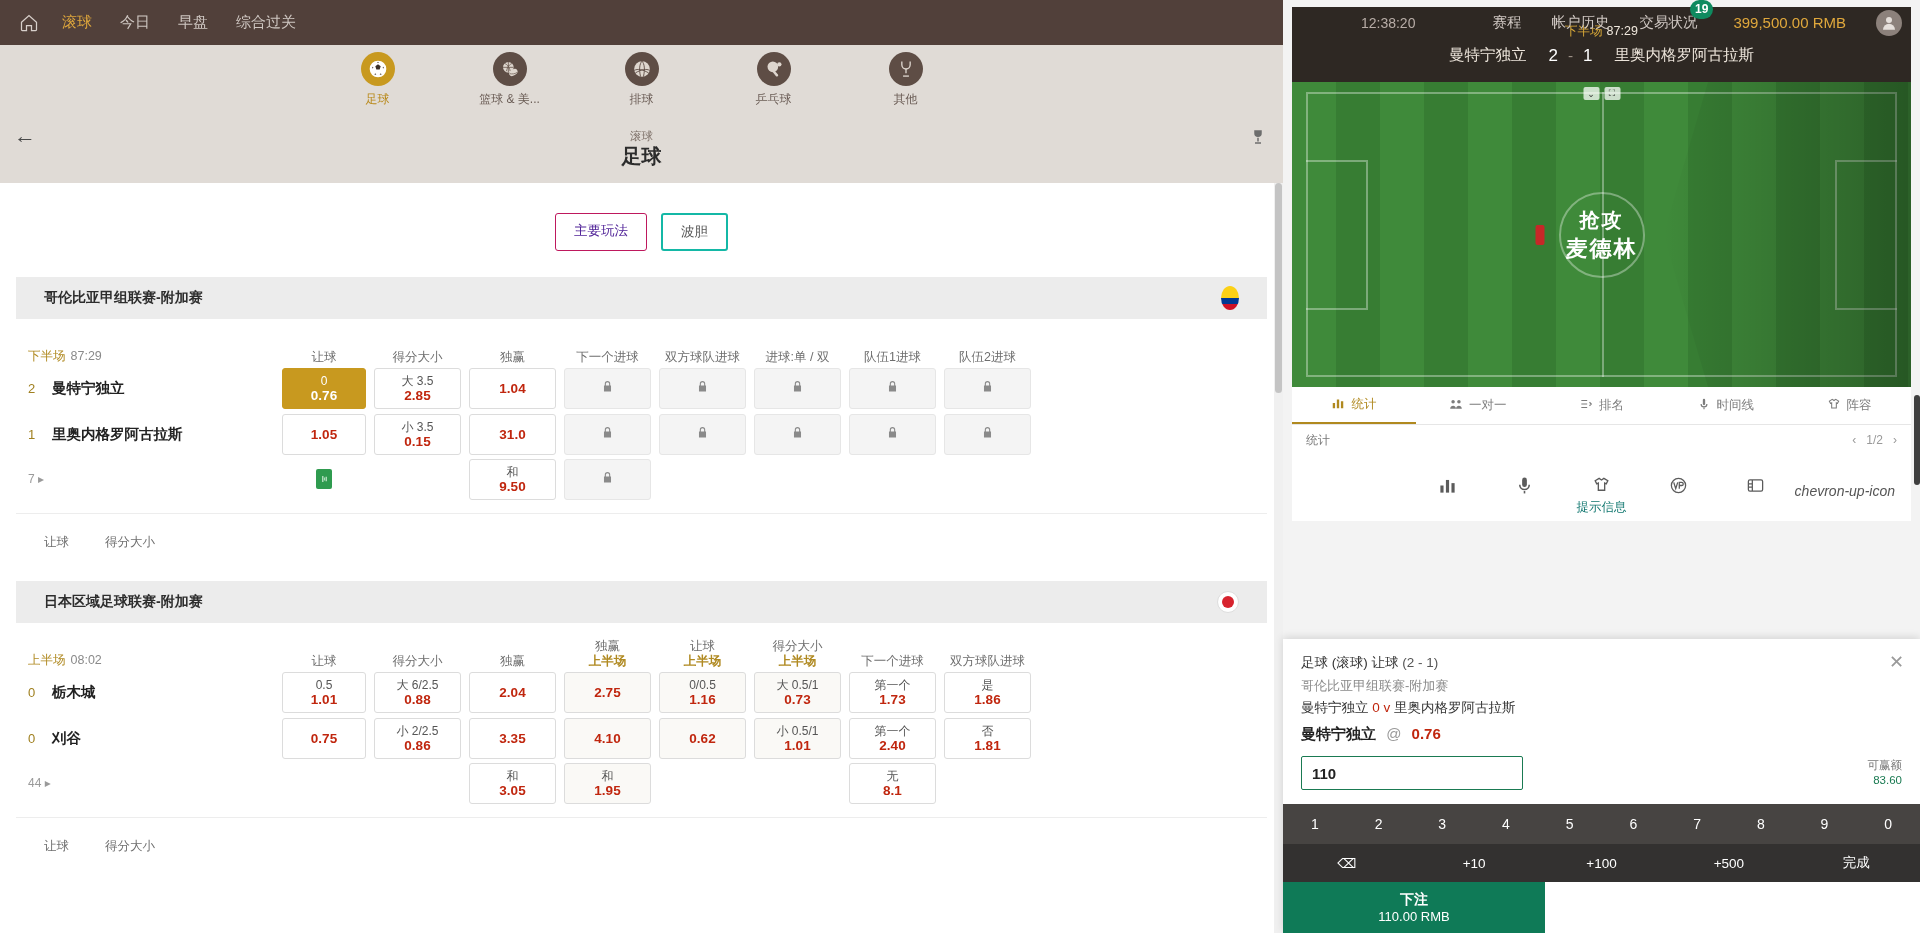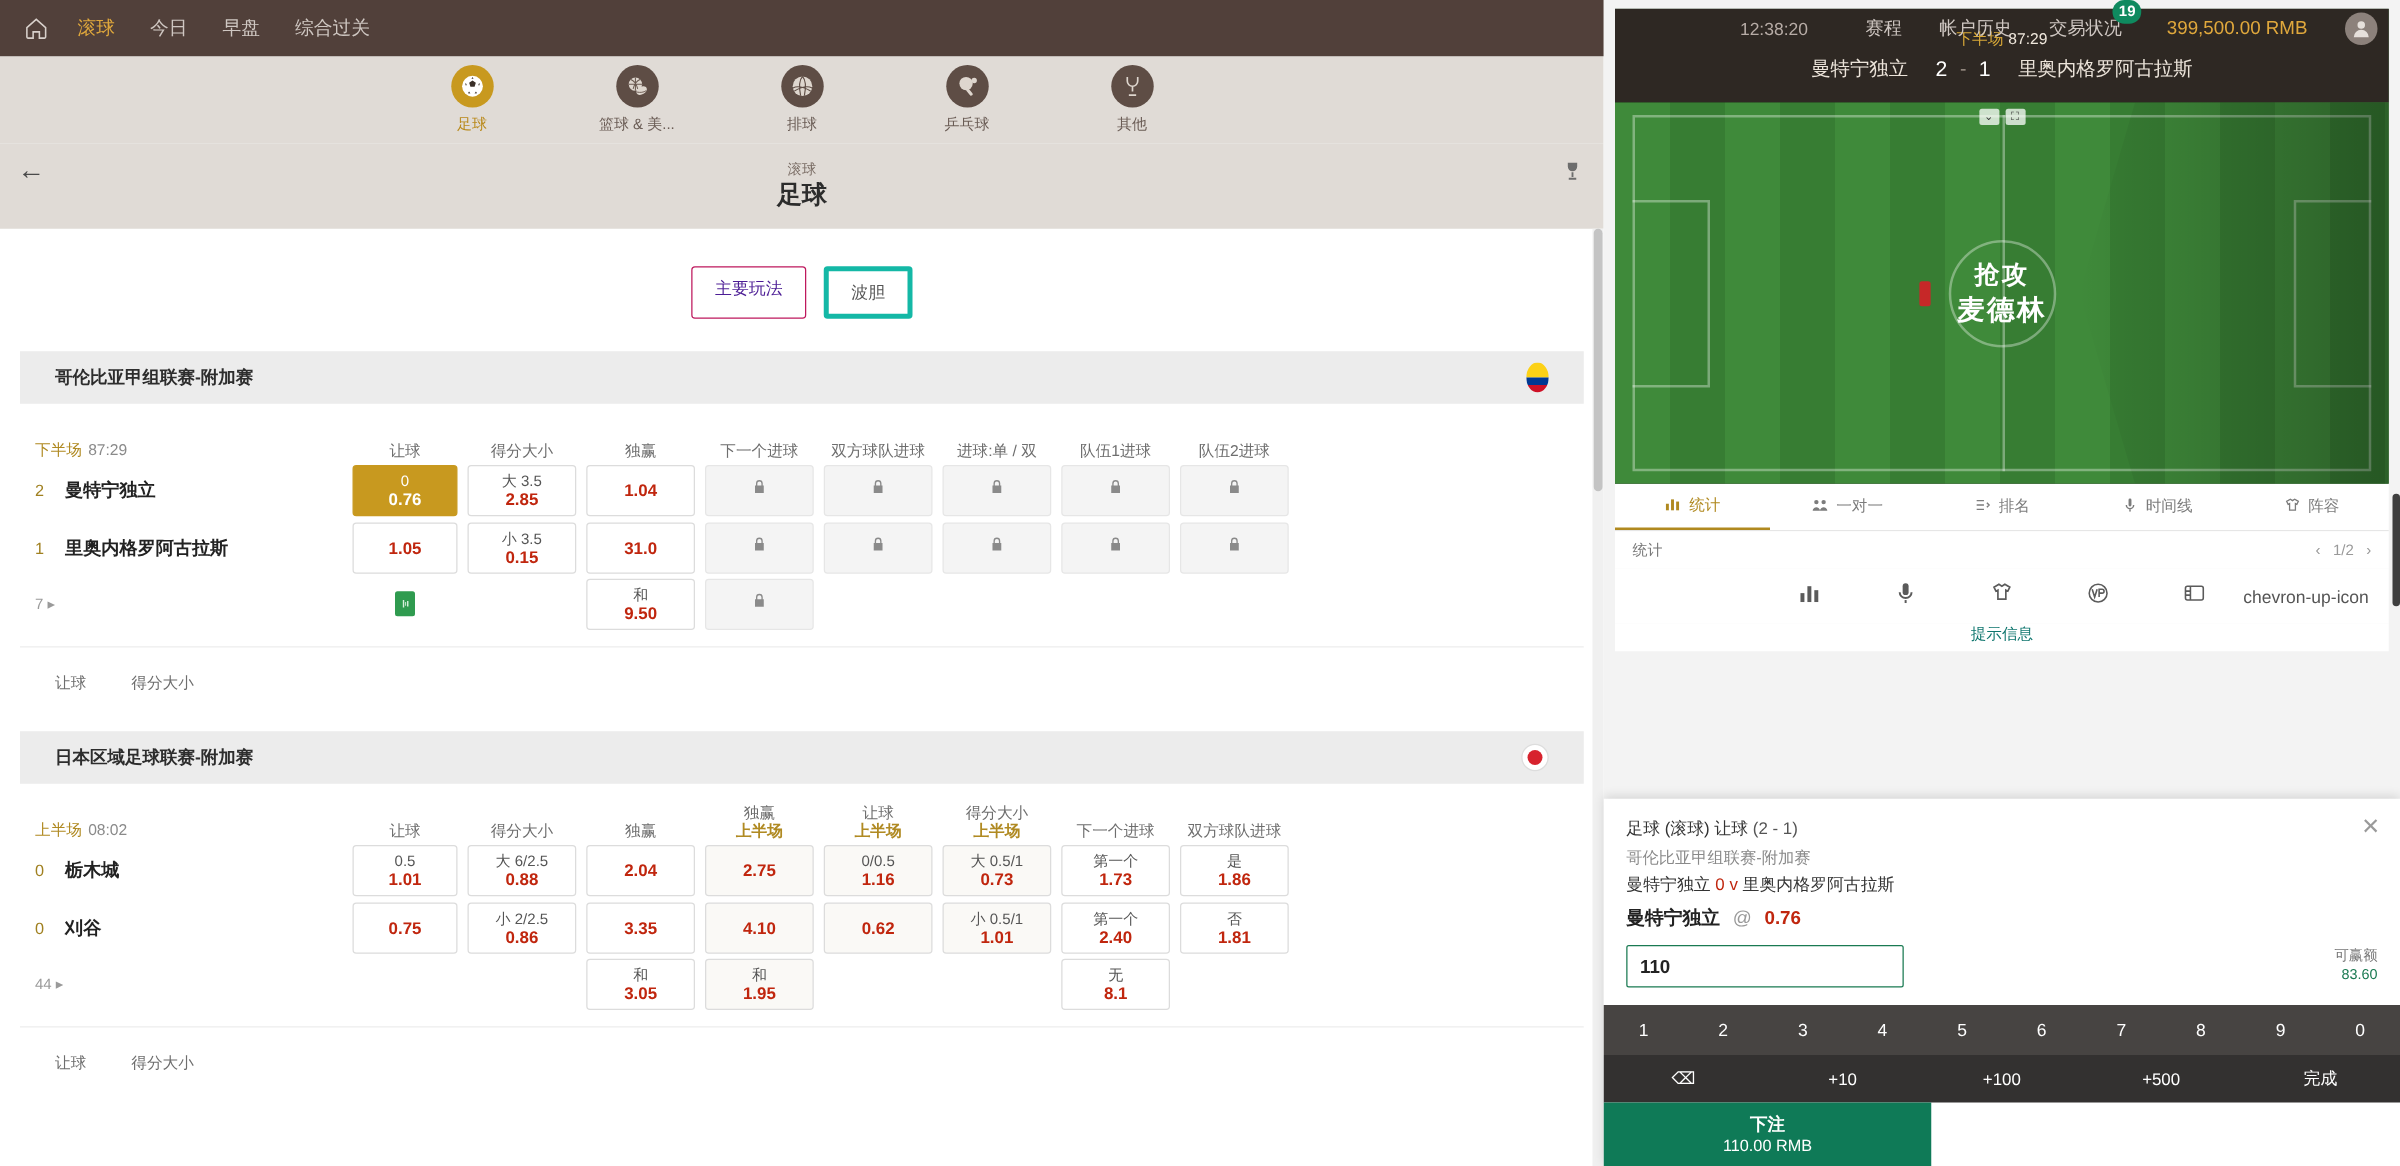--- a/index.html
+++ b/index.html
@@ -21,21 +21,21 @@
   .home-icon { width: 22px; height: 22px; margin-right: 22px; display:flex; align-items:center; justify-content:center; }
   .topnav .navlink { margin-right: 28px; font-size: 15px; color: #cfc7c2; cursor: pointer; }
   .topnav .navlink.active { color: #e0a83c; }
 
   
   .topbar-right {
     position: absolute; top: 0; right: 0; height: 45px; width: 640px;
     display: flex; align-items: center; justify-content: flex-end;
     padding-right: 18px; color: #cfc7c2; font-size: 14.5px; z-index: 20;
   }
-  .topbar-right .clock { color: #b7aca6; margin-right: 16px; font-size: 14px; }
+  .topbar-right .clock { color: #b7aca6; margin-right: 47px; font-size: 14px; }
   .topbar-right .navlink { margin-left: 30px; cursor: pointer; position: relative; }
   .badge {
     position: absolute; top: -13px; right: -16px; background: #0f8a5f; color: #fff;
     border-radius: 10px; min-width: 20px; height: 19px; line-height: 19px;
     font-size: 12px; text-align: center; padding: 0 5px; font-weight: bold;
   }
   .balance { margin-left: 36px; color: #e0a83c; font-size: 15px; }
   .avatar {
     margin-left: 30px; width: 26px; height: 26px; border-radius: 50%;
     background: #8c817b; display: flex; align-items: center; justify-content: center;
@@ -65,21 +65,21 @@
   .title-band .t-sub { font-size: 11.5px; color: #7b6e66; text-align: center; line-height: 14px; }
   .title-band .t-main { font-size: 20px; color: #2c2c2c; font-weight: bold; text-align: center; line-height: 26px; }
 
   
   .filters { display: flex; justify-content: center; gap: 14px; padding: 30px 0 26px; background:#fff; }
   .filter-btn {
     min-width: 66px; padding: 8px 18px; border-radius: 3px; font-size: 13.5px;
     text-align: center; cursor: pointer; background: #fff;
   }
   .filter-btn.active { border: 1px solid #be185d; color: #4c1d95; }
-  .filter-btn.idle { border: 4px solid #14b8a6; color: #555; }
+  .filter-btn.idle { border: 2px solid #14b8a6; color: #555; }
 
   
   .league { }
   .league-head {
     height: 42px; background: #ececec; display: flex; align-items: center;
     padding: 0 28px; justify-content: space-between; margin: 0 16px;
   }
   .league-head .name { font-size: 14px; color: #2d2d2d; font-weight: bold; }
   .flag-co { width: 18px; height: 24px; border-radius: 50%; overflow: hidden; display: flex; flex-direction: column; }
   .flag-co i { display: block; width: 100%; }
@@ -158,21 +158,21 @@
   .attack-marker { position:absolute; left: 40%; top: 50%; transform: translate(-50%,-50%); width: 9px; height: 20px; background:#c62828; border-radius:2px; }
 
   
   .stat-tabs { display: flex; margin: 0 9px; background: #fff; height: 38px; border-bottom: 1px solid #e6e6e6; }
   .stat-tab { flex: 1; display: flex; align-items: center; justify-content: center; gap: 6px;
      font-size: 12.5px; color: #7c7c7c; cursor: pointer; }
   .stat-tab.active { color: #b0891f; border-bottom: 2px solid #b0891f; }
 
   .stat-sub { margin: 0 9px; background:#fff; height: 30px; display:flex; align-items:center; justify-content: space-between; padding: 0 14px; font-size: 12px; color: #777;}
   .pager { display:flex; align-items:center; gap:10px; color:#999; font-size:12px; }
-  .stat-icons { margin: 0 9px; background:#fff; height: 44px; display:flex; align-items:center; justify-content:center; gap: 58px; position:relative; }
+  .stat-icons { margin: 0 9px; background:#fff; height: 44px; display:flex; align-items:flex-end; justify-content:center; gap: 58px; position:relative;font-style:italic; }
   .stat-icons .collapse { position:absolute; right: 16px; color:#555; font-size: 14px; cursor:pointer; }
   .stat-icons .ic { color: #5b5b5b; cursor: pointer; }
   .tip-line { margin: 0 9px; background:#fff; text-align:center; font-size: 12.5px; color: #0f766e; height: 22px; overflow:hidden; }
 
   
   .slip { position: absolute; left: 0; right: 0; bottom: 0; background: #fff; box-shadow: 0 -2px 8px rgba(0,0,0,.12); }
   .slip-body { padding: 15px 18px 14px; position: relative; }
   .slip-close { position: absolute; right: 16px; top: 12px; font-size: 18px; color: #9a9a9a; cursor: pointer; }
   .slip-l1 { font-size: 13.5px; color: #333; margin-bottom: 5px; }
   .slip-l1 .sc { color: #555; }

